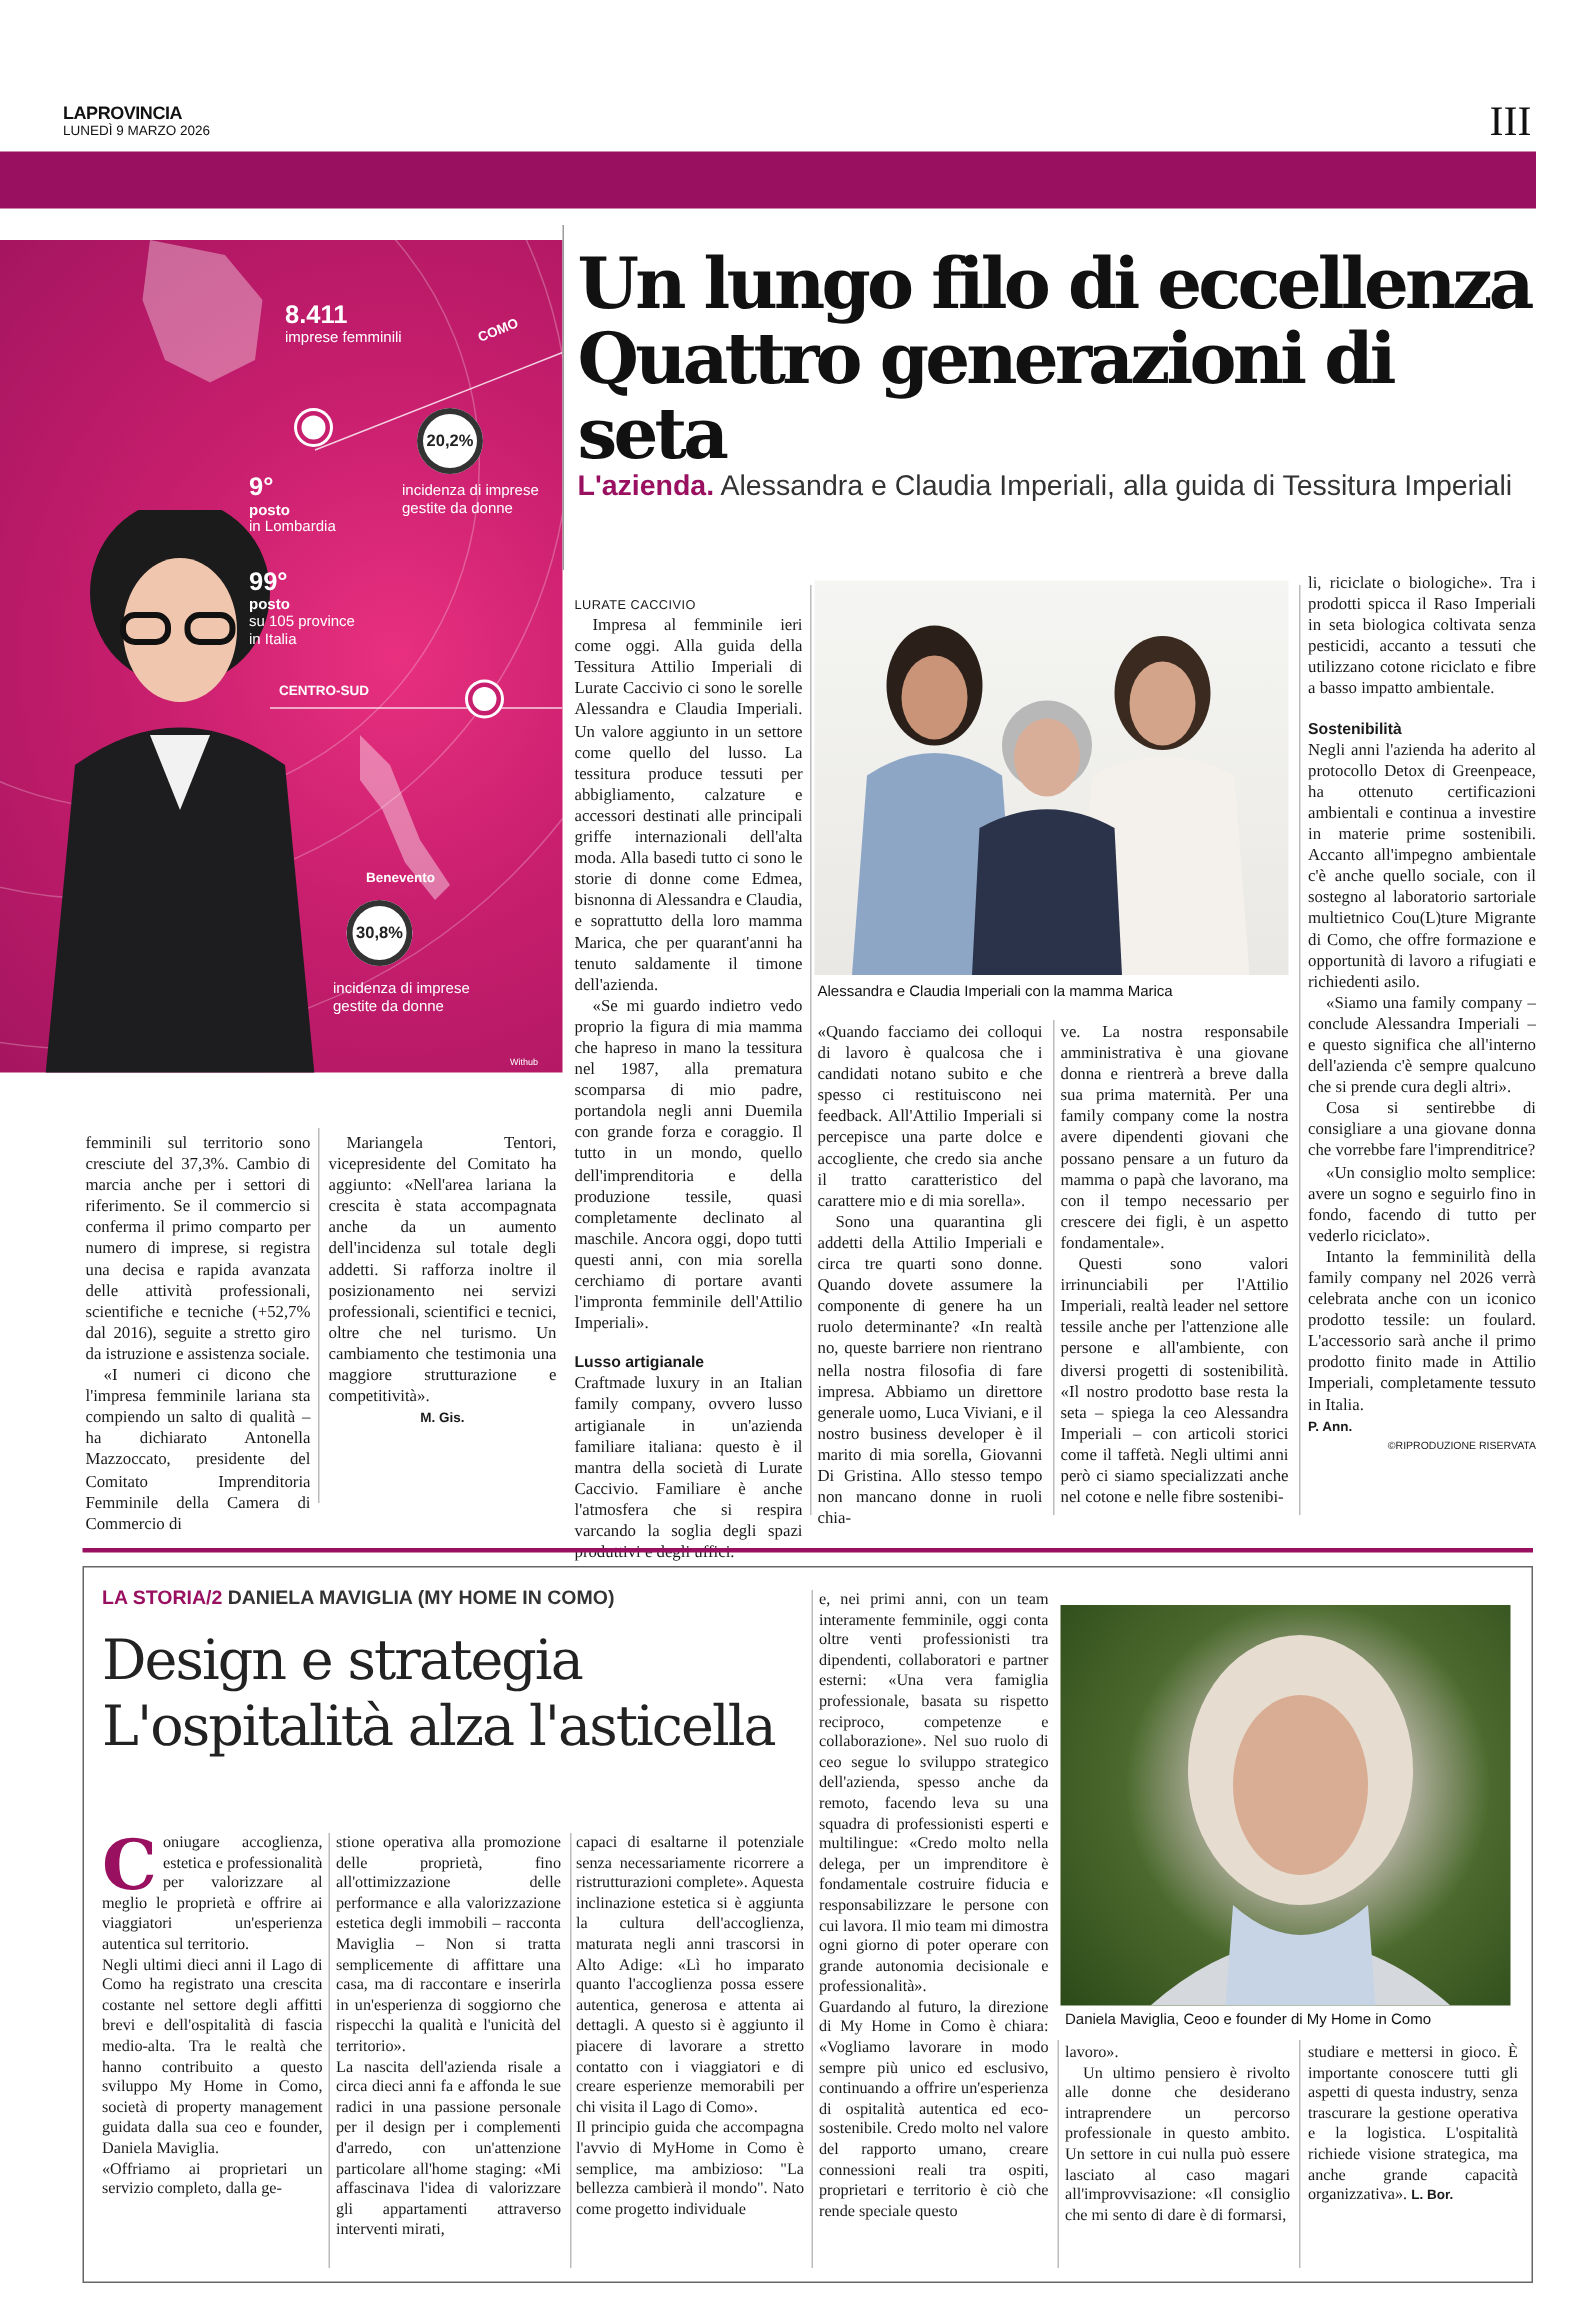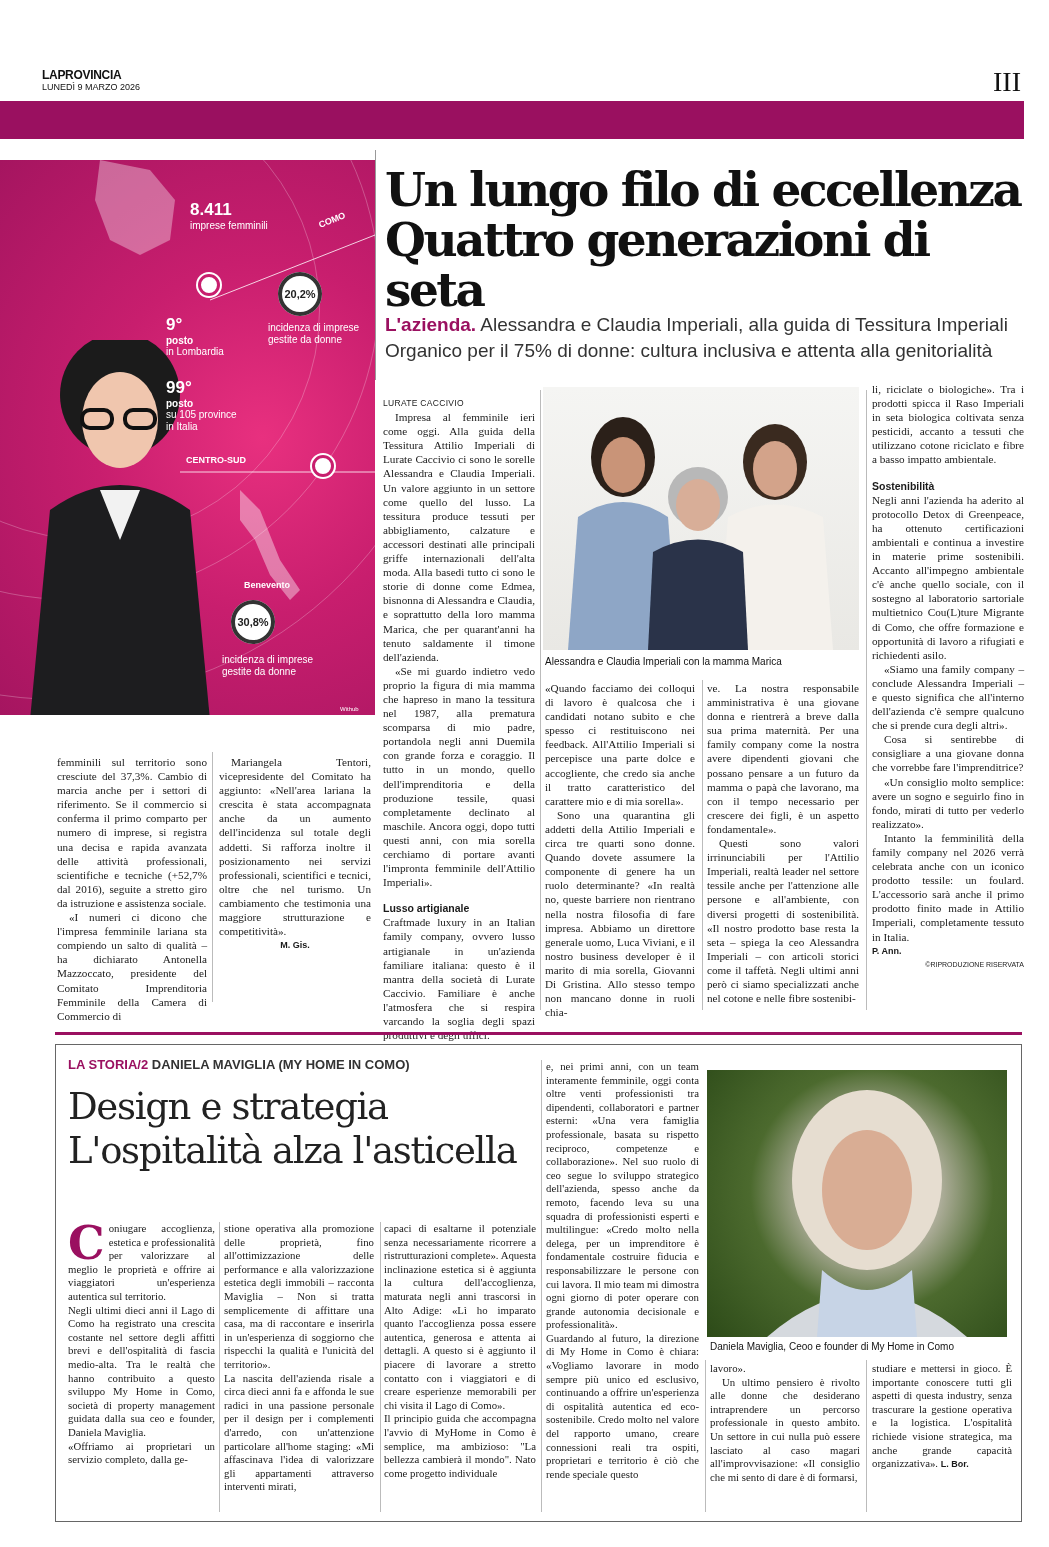--- a/index.html
+++ b/index.html
@@ -94,21 +94,20 @@
   <div class="tag" style="left:340px;top:546px;font-size:6px;font-weight:normal">Withub</div>
 </div>
 
 <div class="abs hdivider"></div>
 <div class="abs headline">
   <div>Un lungo filo di eccellenza</div>
   <div>Quattro generazioni di seta</div>
 </div>
 <div class="abs subhead">
   <div><span class="kicker">L'azienda.</span><span> Alessandra e Claudia Imperiali, alla guida di Tessitura Imperiali</span></div>
-  <div>Organico per il 75% di donne: cultura inclusiva e attenta alla genitorialità</div>
 </div>
 
 <div class="col" style="left:57px;top:755px;width:150px">
   <p style="text-indent:0">femminili sul territorio sono cresciute del 37,3%. Cambio di marcia anche per i settori di riferimento. Se il commercio si conferma il primo comparto per numero di imprese, si registra una decisa e rapida avanzata delle attività professionali, scientifiche e tecniche (+52,7% dal 2016), seguite a stretto giro da istruzione e assistenza sociale.</p>
   <p>«I numeri ci dicono che l'impresa femminile lariana sta compiendo un salto di qualità – ha dichiarato Antonella Mazzoccato, presidente del Comitato Imprenditoria Femminile della Camera di Commercio di</p>
 </div>
 <div class="vrule" style="left:212px;top:752px;height:250px"></div>
 <div class="col" style="left:219px;top:755px;width:152px">
   <p>Mariangela Tentori, vicepresidente del Comitato ha aggiunto: «Nell'area lariana la crescita è stata accompagnata anche da un aumento dell'incidenza sul totale degli addetti. Si rafforza inoltre il posizionamento nei servizi professionali, scientifici e tecnici, oltre che nel turismo. Un cambiamento che testimonia una maggiore strutturazione e competitività».</p>
   <div style="text-align:center" class="sig">M. Gis.</div>
@@ -145,21 +144,21 @@
   <p style="text-indent:0">ve. La nostra responsabile amministrativa è una giovane donna e rientrerà a breve dalla sua prima maternità. Per una family company come la nostra avere dipendenti giovani che possano pensare a un futuro da mamma o papà che lavorano, ma con il tempo necessario per crescere dei figli, è un aspetto fondamentale».</p>
   <p>Questi sono valori irrinunciabili per l'Attilio Imperiali, realtà leader nel settore tessile anche per l'attenzione alle persone e all'ambiente, con diversi progetti di sostenibilità. «Il nostro prodotto base resta la seta – spiega la ceo Alessandra Imperiali – con articoli storici come il taffetà. Negli ultimi anni però ci siamo specializzati anche nel cotone e nelle fibre sostenibi-</p>
 </div>
 <div class="vrule" style="left:866px;top:390px;height:620px"></div>
 <div class="col" style="left:872px;top:382px;width:152px">
   <p style="text-indent:0">li, riciclate o biologiche». Tra i prodotti spicca il Raso Imperiali in seta biologica coltivata senza pesticidi, accanto a tessuti che utilizzano cotone riciclato e fibre a basso impatto ambientale.</p>
   <p class="sect">Sostenibilità</p>
   <p style="text-indent:0">Negli anni l'azienda ha aderito al protocollo Detox di Greenpeace, ha ottenuto certificazioni ambientali e continua a investire in materie prime sostenibili. Accanto all'impegno ambientale c'è anche quello sociale, con il sostegno al laboratorio sartoriale multietnico Cou(L)ture Migrante di Como, che offre formazione e opportunità di lavoro a rifugiati e richiedenti asilo.</p>
   <p>«Siamo una family company – conclude Alessandra Imperiali – e questo significa che all'interno dell'azienda c'è sempre qualcuno che si prende cura degli altri».</p>
   <p>Cosa si sentirebbe di consigliare a una giovane donna che vorrebbe fare l'imprenditrice?</p>
-  <p>«Un consiglio molto semplice: avere un sogno e seguirlo fino in fondo, mirati di tutto per vederlo realizzato».</p>
+  <p>«Un consiglio molto semplice: avere un sogno e seguirlo fino in fondo, facendo di tutto per vederlo riciclato».</p>
   <p>Intanto la femminilità della family company nel 2026 verrà celebrata anche con un iconico prodotto tessile: un foulard. L'accessorio sarà anche il primo prodotto finito made in Attilio Imperiali, completamente tessuto in Italia.</p>
   <div class="sig">P. Ann.</div>
   <div class="copyright" style="text-align:right">©RIPRODUZIONE RISERVATA</div>
 </div>
 
 <div class="abs rule2"></div>
 <div class="abs box2"></div>
 <div class="abs kicker2">
   <span style="color:#9a1060">LA STORIA/2</span><span> DANIELA MAVIGLIA (MY HOME IN COMO)</span>
 </div>

